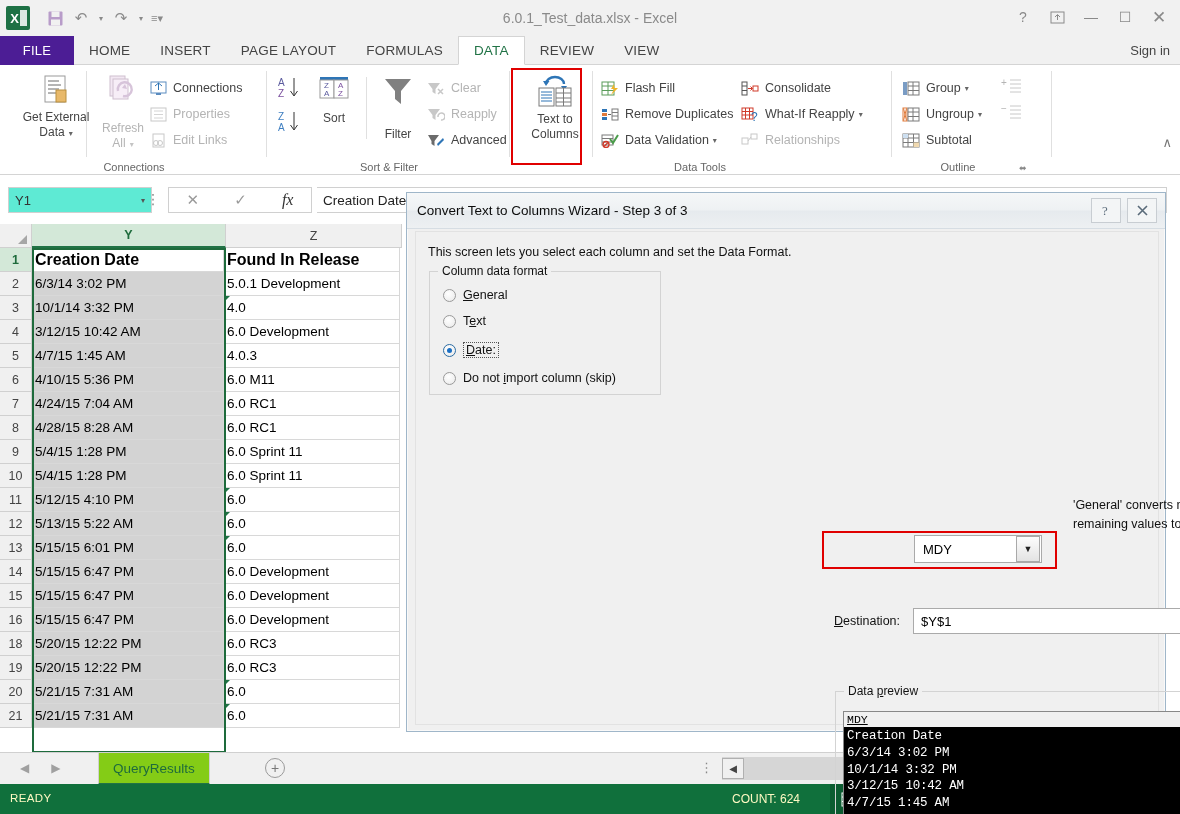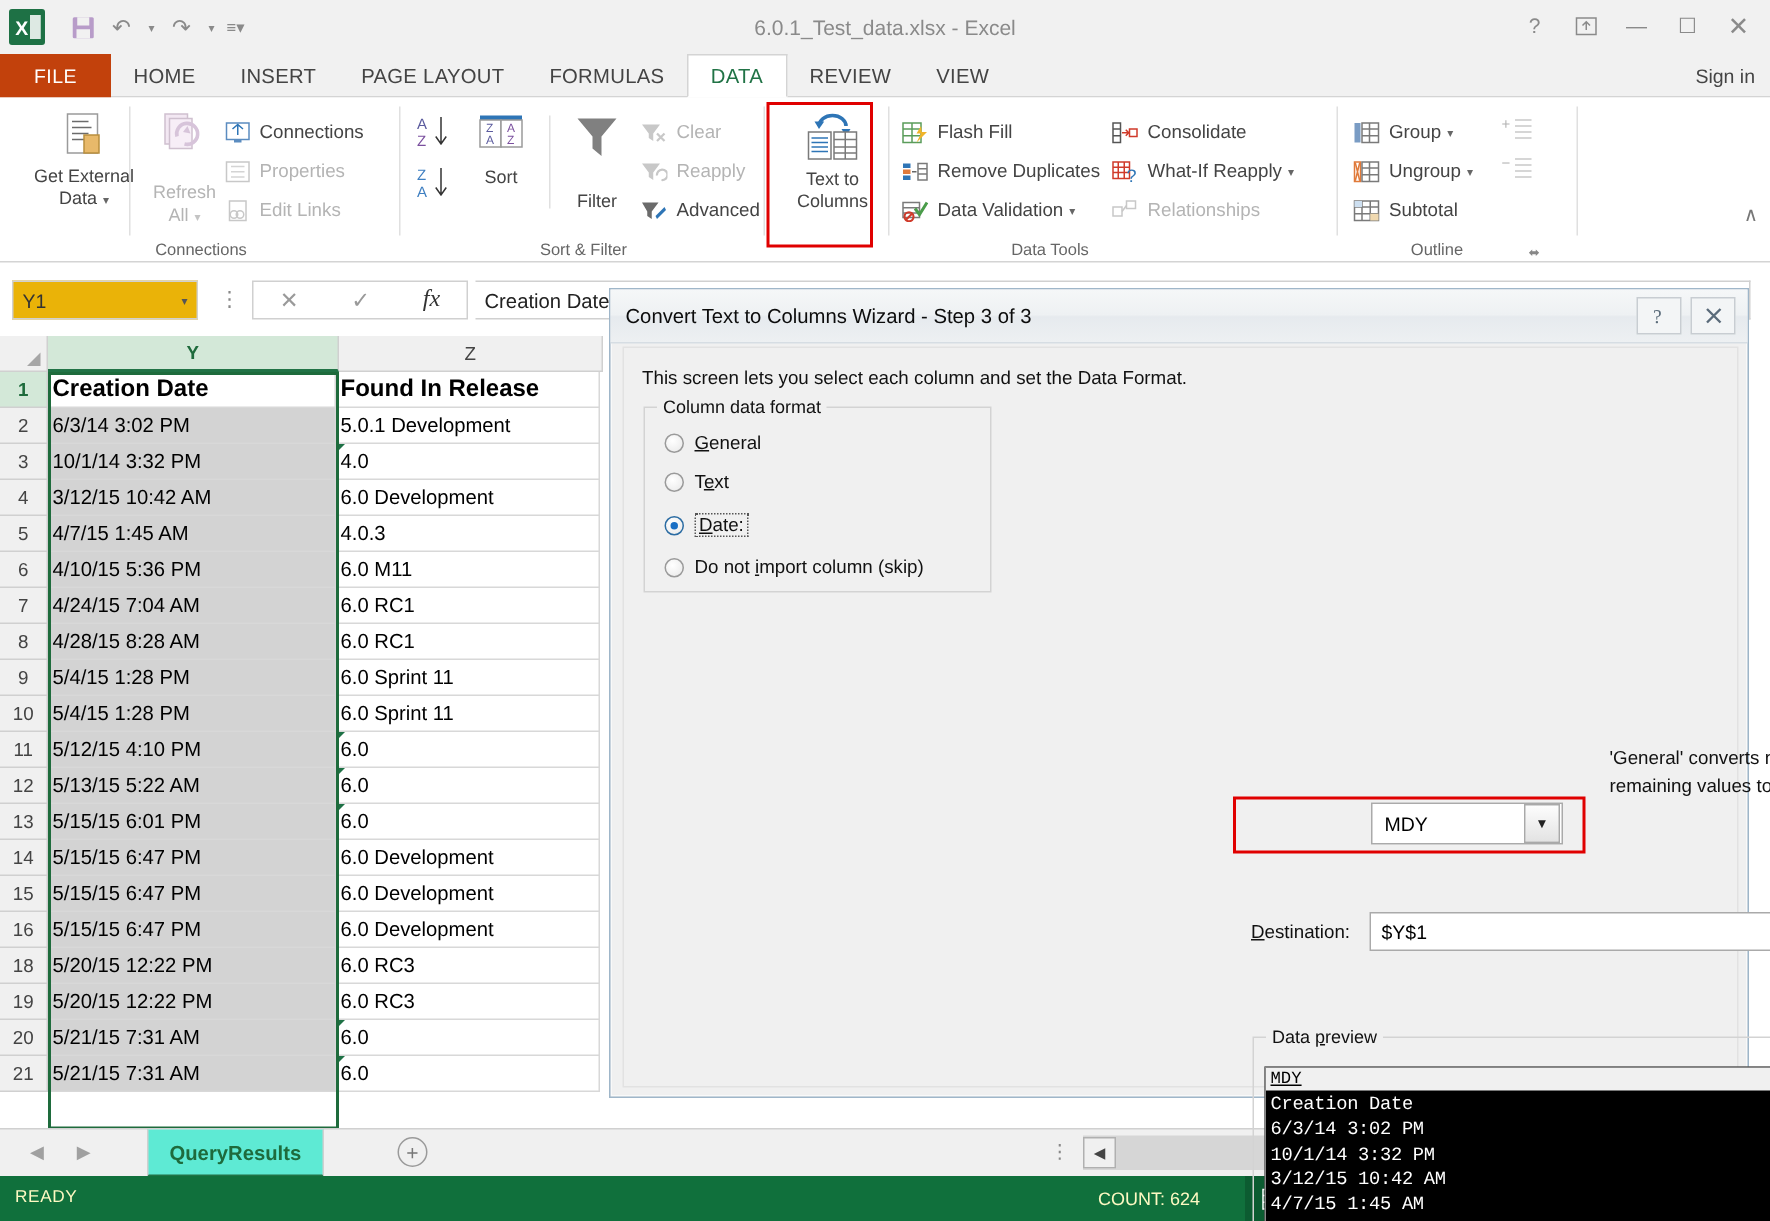--- a/index.html
+++ b/index.html
@@ -45,21 +45,21 @@
     color: #8a8a8a; font-size: 14px;
   }
   .win-btn.close { font-size: 17px; }
   
   .tabsrow {
     position: absolute; left: 0; top: 36px; width: 1180px; height: 29px;
     background: #f1f1f1; border-bottom: 1px solid #d4d4d4;
   }
   .tab-file {
     position: absolute; left: 0; top: 0; width: 74px; height: 29px;
-    background: #c2410c; color: #fff; font-size: 13px;
+    background: #4c1d95; color: #fff; font-size: 13px;
     display: flex; align-items: center; justify-content: center; letter-spacing: .3px;
   }
   .tabs { position: absolute; left: 74px; top: 0; display: flex; height: 29px; }
   .tab {
     height: 29px; padding: 0 15px; display: flex; align-items: center;
     font-size: 13.5px; color: #444; letter-spacing: .2px;
   }
   .tab.active {
     background: #fff; color: #217346;
     border-left: 1px solid #d4d4d4; border-right: 1px solid #d4d4d4;
@@ -92,22 +92,22 @@
     align-items: center; justify-content: center; flex: 0 0 20px; }
   .caret { color: #666; font-size: 8px; margin-left: 4px; }
   .ribbon-collapse { position: absolute; right: 8px; bottom: 24px; color: #777; font-size: 13px; }
   .dlglauncher { position: absolute; font-size: 9px; color: #888; }
   .redbox {
     position: absolute; border: 2px solid #e00000;
   }
   
   .fbar { position: absolute; left: 0; top: 176px; width: 1180px; height: 45px; background: #fff; }
   .namebox {
-    position: absolute; left: 8px; top: 187px; width: 124px; height: 26px;
-    border: 1px solid #d0d0d0; background: #eab308; display: flex; align-items: center;
+    position: absolute; left: 8px; top: 187px; width: 144px; height: 26px;
+    border: 1px solid #d0d0d0; background: #5eead4; display: flex; align-items: center;
     padding: 0 6px; font-size: 13px; color: #333;
   }
   .namebox .nb-caret { margin-left: auto; font-size: 8px; color: #555; }
   .fb-dots { position: absolute; left: 146px; top: 192px; font-size: 14px; color: #888;
     letter-spacing: 0; line-height: 1; }
   .fb-btns {
     position: absolute; left: 168px; top: 187px; width: 144px; height: 26px;
     border: 1px solid #d0d0d0; background: #fff; display: flex; align-items: center;
     justify-content: space-around; color: #9a9a9a; font-size: 15px;
   }
@@ -161,22 +161,22 @@
   }
   
   .sheettabs {
     position: absolute; left: 0; top: 752px; width: 1180px; height: 32px;
     background: #f0f0f0; border-top: 1px solid #d0d0d0;
   }
   .navarrows { position: absolute; left: 20px; top: 8px; display: flex; gap: 22px;
     color: #a0a0a0; font-size: 12px; }
   .stab {
     position: absolute; left: 98px; top: 0; height: 32px; padding: 0 14px;
-    background: #5eead4; display: flex; align-items: center; font-size: 13.5px;
-    font-weight: bold; color: #1e6b3c; border-bottom: 2px solid #217346;
+    background: #84cc16; display: flex; align-items: center; font-size: 13.5px;
+    font-weight: normal; color: #1e6b3c; border-bottom: 2px solid #217346;
     border-left: 1px solid #d0d0d0; border-right: 1px solid #d0d0d0;
   }
   .addsheet {
     position: absolute; left: 265px; top: 5px; width: 20px; height: 20px;
     border: 1.5px solid #9a9a9a; border-radius: 50%; color: #777; font-size: 14px;
     display: flex; align-items: center; justify-content: center;
   }
   .hdots { position: absolute; left: 700px; top: 8px; color: #888; font-size: 13px; line-height: 1;}
   .hscroll {
     position: absolute; left: 722px; top: 4px; width: 440px; height: 23px;

